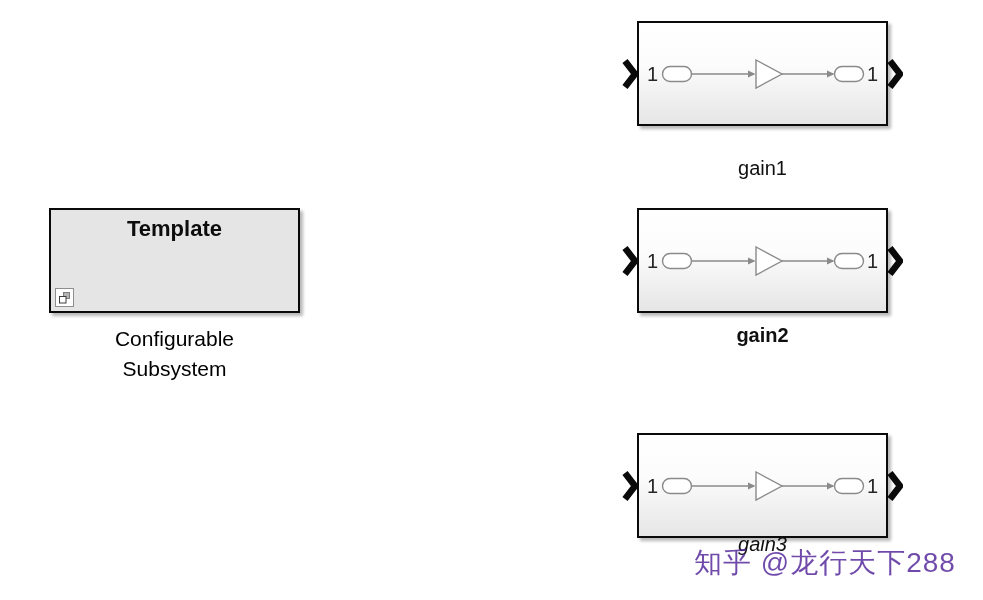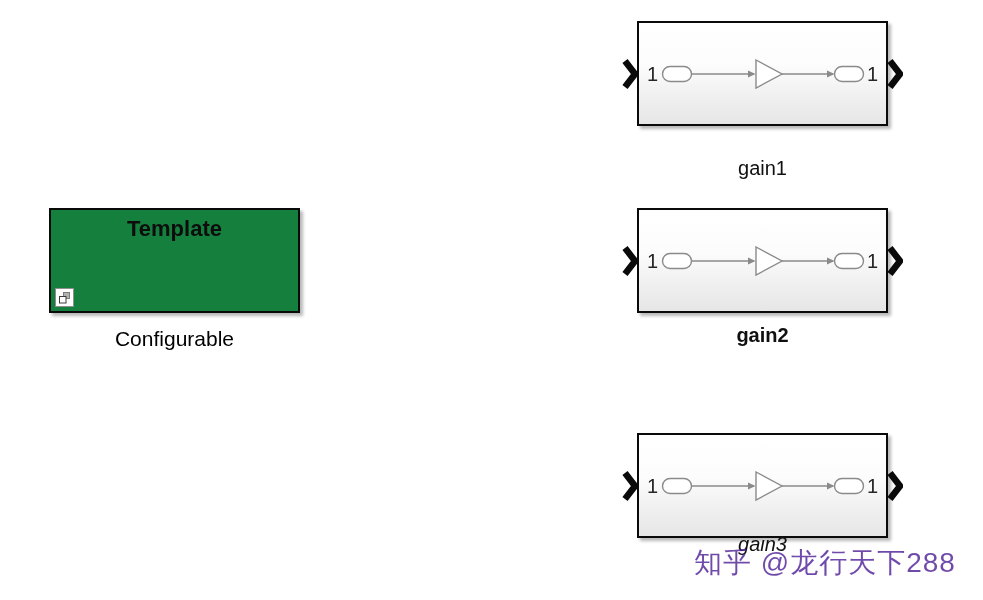--- a/index.html
+++ b/index.html
@@ -15,21 +15,21 @@
   
   .block {
     position:absolute;
     width:251px; height:105px;
     border:2px solid #0a0a0a;
     box-shadow:3px 3px 3px rgba(0,0,0,0.28);
   }
   .gain-block {
     background:linear-gradient(180deg,#ffffff 0%,#fcfcfc 42%,#efefef 75%,#e6e6e6 100%);
   }
-  .template-block { background:#15803d; }
+  .template-block { background:#e5e5e5; }
 
   
   .pos-gain1 { left:637px; top:21px; }
   .pos-gain2 { left:637px; top:208px; }
   .pos-gain3 { left:637px; top:433px; }
   .pos-template { left:49px; top:208px; }
 
   
   .chev {
     position:absolute; top:50%; transform:translateY(-50%);
@@ -95,20 +95,21 @@
     <span>
       <svg width="13" height="13" viewBox="0 0 13 13">
         <rect x="5.5" y="1.5" width="6" height="6" fill="#b2b2b2" stroke="#7d7d7d" stroke-width="1"></rect>
         <rect x="1.5" y="5.5" width="6.5" height="6.5" fill="#ffffff" stroke="#3c3c3c" stroke-width="1"></rect>
       </svg>
     </span>
   </div>
 </div>
 <div class="template-caption">
   <div>Configurable</div>
+  <div>Subsystem</div>
 </div>
 
 <div class="block gain-block pos-gain1">
   <span class="chev chev-l">
     <svg width="16" height="34" viewBox="0 0 16 34">
         <polyline points="3,4 13,17 3,30" fill="none" stroke="#0a0a0a" stroke-width="6.5"></polyline>
       </svg>
   </span>
   <span class="chev chev-r">
     <svg width="16" height="34" viewBox="0 0 16 34">

